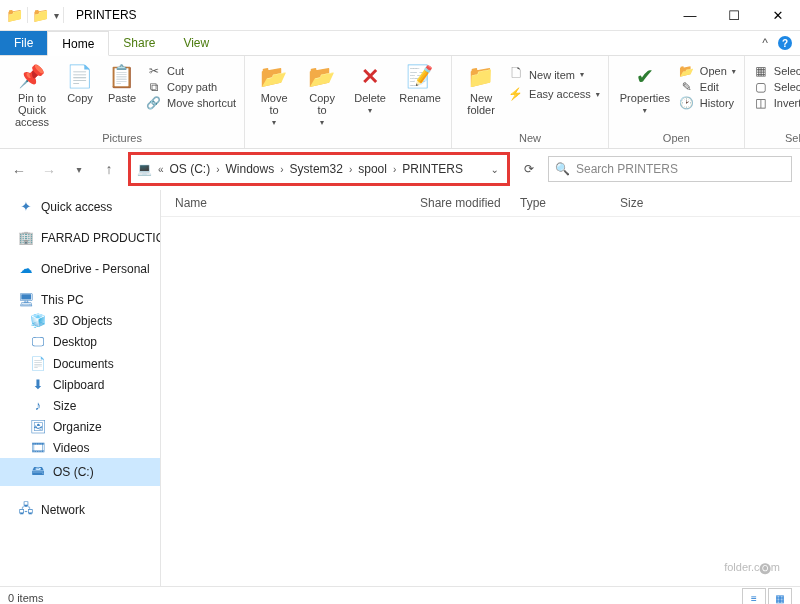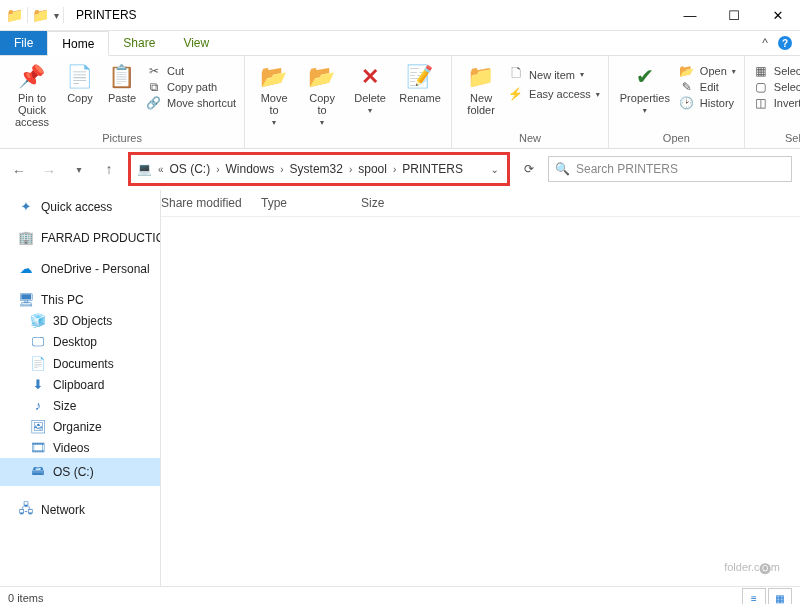--- a/index.html
+++ b/index.html
@@ -309,20 +309,21 @@
         <span>OS (C:)</span>
       </div>
     <div class="sb-spacer"></div>
     <div class="sb-item">
         <span class="sbi" style="color:#3b82c4">🖧</span>
         <span>Network</span>
       </div>
   </div>
   <div class="content">
     <div class="cols">
+      <div class="col-name">Name</div>
       <div class="col-date">Share modified</div>
       <div class="col-type">Type</div>
       <div class="col-size">Size</div>
     </div>
     <div style="flex:1"></div>
   </div>
 </div>
 
 <div class="statusbar">
   <span>0 items</span>

